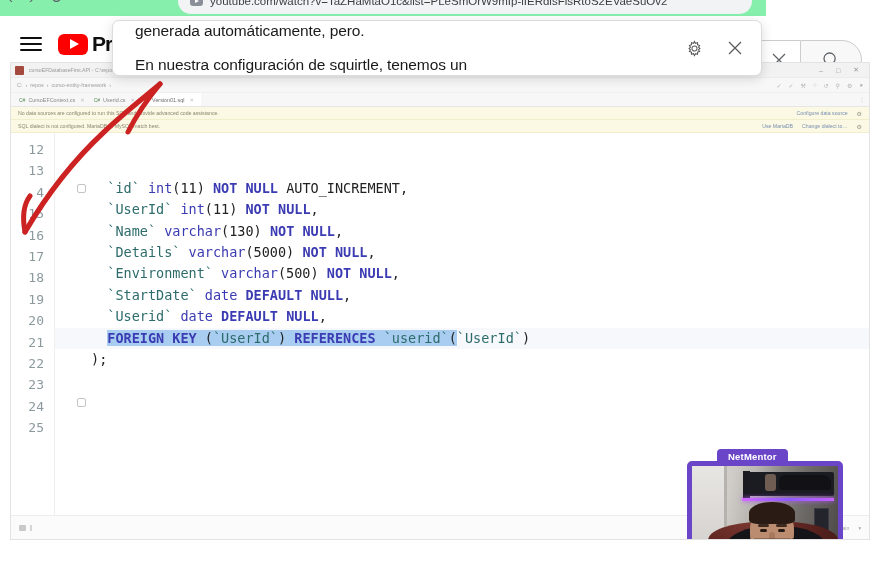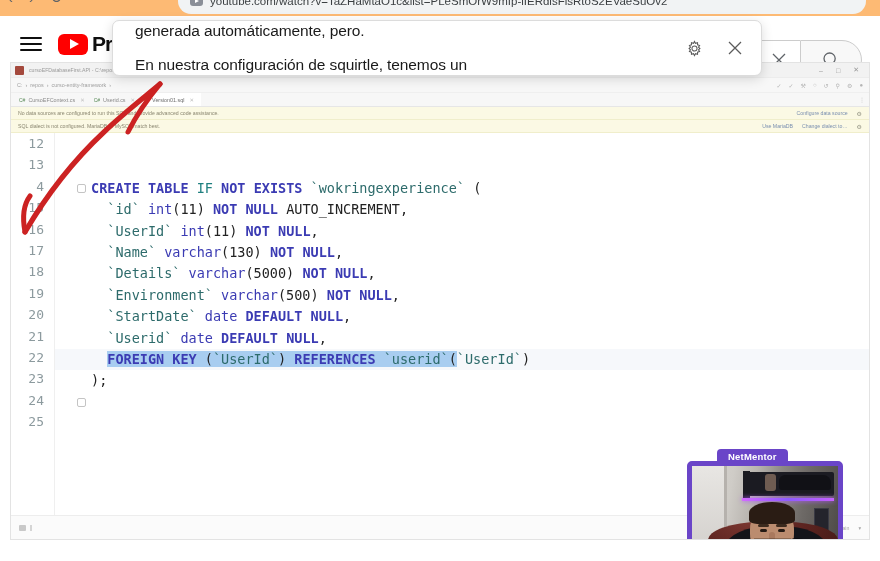--- a/index.html
+++ b/index.html
@@ -6,22 +6,22 @@
   html, body {
     width: 880px; height: 561px;
     font-family: "Liberation Sans", sans-serif;
     background: #ffffff;
     overflow: hidden;
   }
   #root { position: relative; width: 880px; height: 561px; background: #fff; }
 
   
   .browser-strip {
-    position: absolute; left: 0; top: 0; width: 880px; height: 16px;
-    background: #fdba74; overflow: hidden;
+    position: absolute; left: 0; top: 0; width: 766px; height: 16px;
+    background: #86efac; overflow: hidden;
   }
   .nav-btns {
     position: absolute; left: 0; top: -10px;
     display: flex; align-items: center; gap: 16px; padding-left: 8px;
     color: #5f6368;
   }
   .nav-btns span { font-size: 15px; line-height: 1; }
   .omnibox {
     position: absolute; left: 178px; top: -12px; right: 14px; height: 26px;
     background: #f1f3f4; border-radius: 13px;
@@ -139,21 +139,21 @@
 
   
   .editor {
     position: absolute; left: 0; right: 0; top: 70px; bottom: 24px;
     background: #ffffff; display: flex;
     font-family: "DejaVu Sans Mono", "Liberation Mono", monospace;
   }
   .gutter {
     width: 44px; flex: none; background: #fff;
     border-right: 1px solid #efefef;
-    padding-top: 0;
+    padding-top: 6px;
   }
   .gutter .ln {
     height: 21.4px; line-height: 21.4px; text-align: right;
     padding-right: 10px; font-size: 13px; color: #8c9a9e;
   }
   .codecol { flex: 1; position: relative; padding-top: 2px; overflow: hidden; }
   .codeline {
     height: 21.4px; line-height: 21.4px; font-size: 13.5px;
     white-space: pre; padding-left: 36px; color: #222;
   }
@@ -418,21 +418,20 @@
           <div class="ln">20</div>
           <div class="ln">21</div>
           <div class="ln">22</div>
           <div class="ln">23</div>
           <div class="ln">24</div>
           <div class="ln">25</div>
         </div>
       <div class="codecol" id="codecol">
           <div class="codeline"></div>
           <div class="codeline"></div>
-          <div class="codeline"><span class="kw">CREATE</span><span class="plain"> </span><span class="kw">TABLE</span><span class="plain"> </span><span class="tn">IF</span><span class="plain"> </span><span class="kw">NOT</span><span class="plain"> </span><span class="kw">EXISTS</span><span class="plain"> </span><span class="idc">`wokringexperience`</span><span class="plain"> (</span></div>
           <div class="fold" style="top: 50.8px;"></div>
           <div class="codeline"><span>  </span><span class="idc">`id`</span><span class="plain"> </span><span class="kw2">int</span><span class="plain">(11) </span><span class="kw">NOT</span><span class="plain"> </span><span class="kw">NULL</span><span class="plain"> AUTO_INCREMENT,</span></div>
           <div class="codeline"><span>  </span><span class="idc">`UserId`</span><span class="plain"> </span><span class="kw2">int</span><span class="plain">(11) </span><span class="kw">NOT</span><span class="plain"> </span><span class="kw">NULL</span><span class="plain">,</span></div>
           <div class="codeline"><span>  </span><span class="idc">`Name`</span><span class="plain"> </span><span class="kw2">varchar</span><span class="plain">(130) </span><span class="kw">NOT</span><span class="plain"> </span><span class="kw">NULL</span><span class="plain">,</span></div>
           <div class="codeline"><span>  </span><span class="idc">`Details`</span><span class="plain"> </span><span class="kw2">varchar</span><span class="plain">(5000) </span><span class="kw">NOT</span><span class="plain"> </span><span class="kw">NULL</span><span class="plain">,</span></div>
           <div class="codeline"><span>  </span><span class="idc">`Environment`</span><span class="plain"> </span><span class="kw2">varchar</span><span class="plain">(500) </span><span class="kw">NOT</span><span class="plain"> </span><span class="kw">NULL</span><span class="plain">,</span></div>
           <div class="codeline"><span>  </span><span class="idc">`StartDate`</span><span class="plain"> </span><span class="kw2">date</span><span class="plain"> </span><span class="kw">DEFAULT</span><span class="plain"> </span><span class="kw">NULL</span><span class="plain">,</span></div>
           <div class="codeline"><span>  </span><span class="idc">`Userid`</span><span class="plain"> </span><span class="kw2">date</span><span class="plain"> </span><span class="kw">DEFAULT</span><span class="plain"> </span><span class="kw">NULL</span><span class="plain">,</span></div>
           <div class="codeline hl"><span>  </span><span class="kw sel">FOREIGN</span><span class="plain sel"> </span><span class="kw sel">KEY</span><span class="plain sel"> (</span><span class="idc sel">`UserId`</span><span class="plain sel">) </span><span class="kw sel">REFERENCES</span><span class="plain sel"> </span><span class="idc sel">`userid`</span><span class="plain sel">(</span><span class="idc">`UserId`</span><span class="plain">)</span></div>
           <div class="codeline"><span class="plain">);</span></div>

